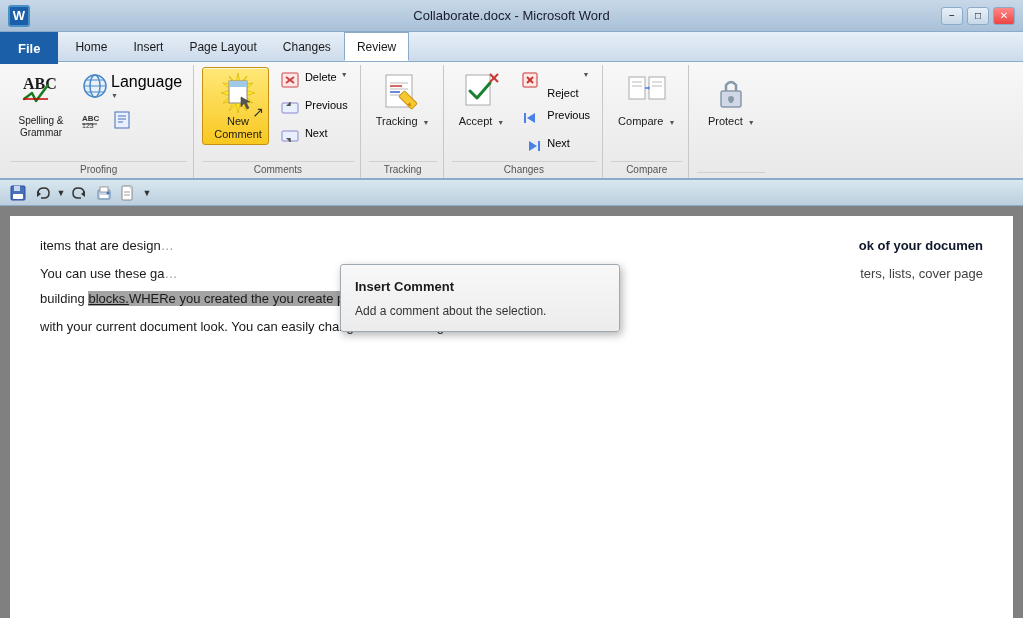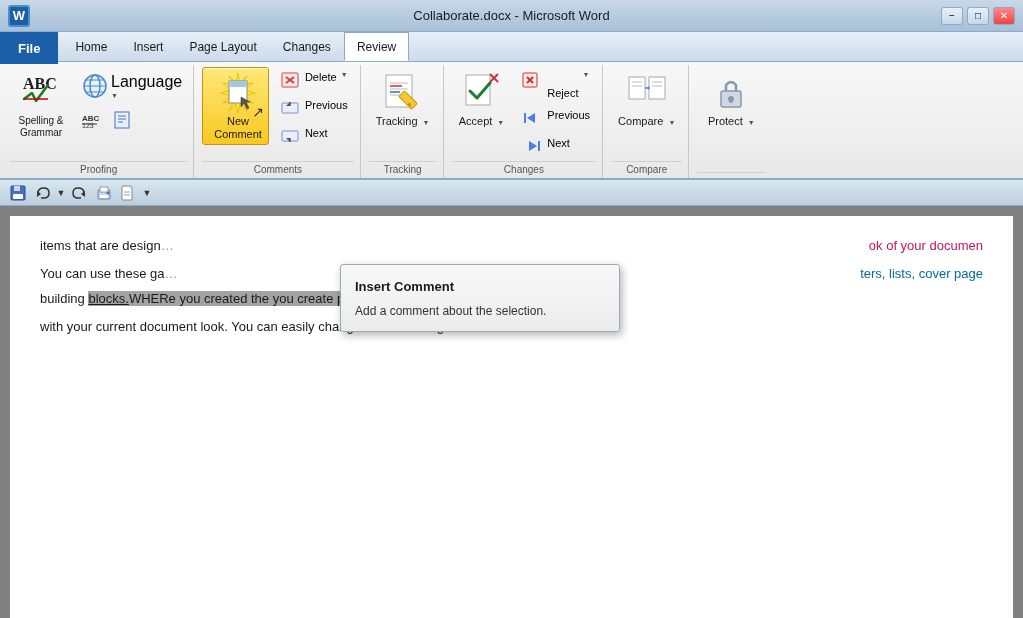--- a/index.html
+++ b/index.html
@@ -573,24 +573,24 @@
       <line x1="5" y1="8" x2="11" y2="8" stroke="#888" stroke-width="0.8"></line>
       <line x1="5" y1="11" x2="11" y2="11" stroke="#888" stroke-width="0.8"></line>
     </svg>
   </div>
   <div class="qa-btn" style="font-size:9px;width:10px;">▼</div>
 </div>
 
 <div class="doc-area">
   <div class="doc-page">
     <div class="doc-text">
-      <span>items that are design</span><span style="color:#999;">…</span><span style="float:right;color:#be185d;"> ok of your documen</span>
+      <span>items that are design</span><span style="color:#999;">…</span><span style="float:right;color:#0f172a;font-weight:bold;"> ok of your documen</span>
     </div>
     <div class="doc-text" style="margin-bottom:6px;">
-      <span>You can use these ga</span><span style="color:#999;">…</span><span style="float:right;color:#0369a1;margin-left:44px;">ters, lists, cover page</span>
+      <span>You can use these ga</span><span style="color:#999;">…</span><span style="float:right;color:#404040;margin-left:44px;">ters, lists, cover page</span>
     </div>
     <div class="doc-text">
       <span>building </span><span class="doc-text-highlight" style="text-decoration:underline;">blocks.</span><span class="doc-text-highlight">WHERe you created the you create pictures</span><span>, charts, or diagrar</span>
     </div>
     <div class="doc-text">
       with your current document look. You can  easily change the formatting of se
     </div>
 
     <div class="tooltip-popup">
       <div class="tooltip-title">Insert Comment</div>

